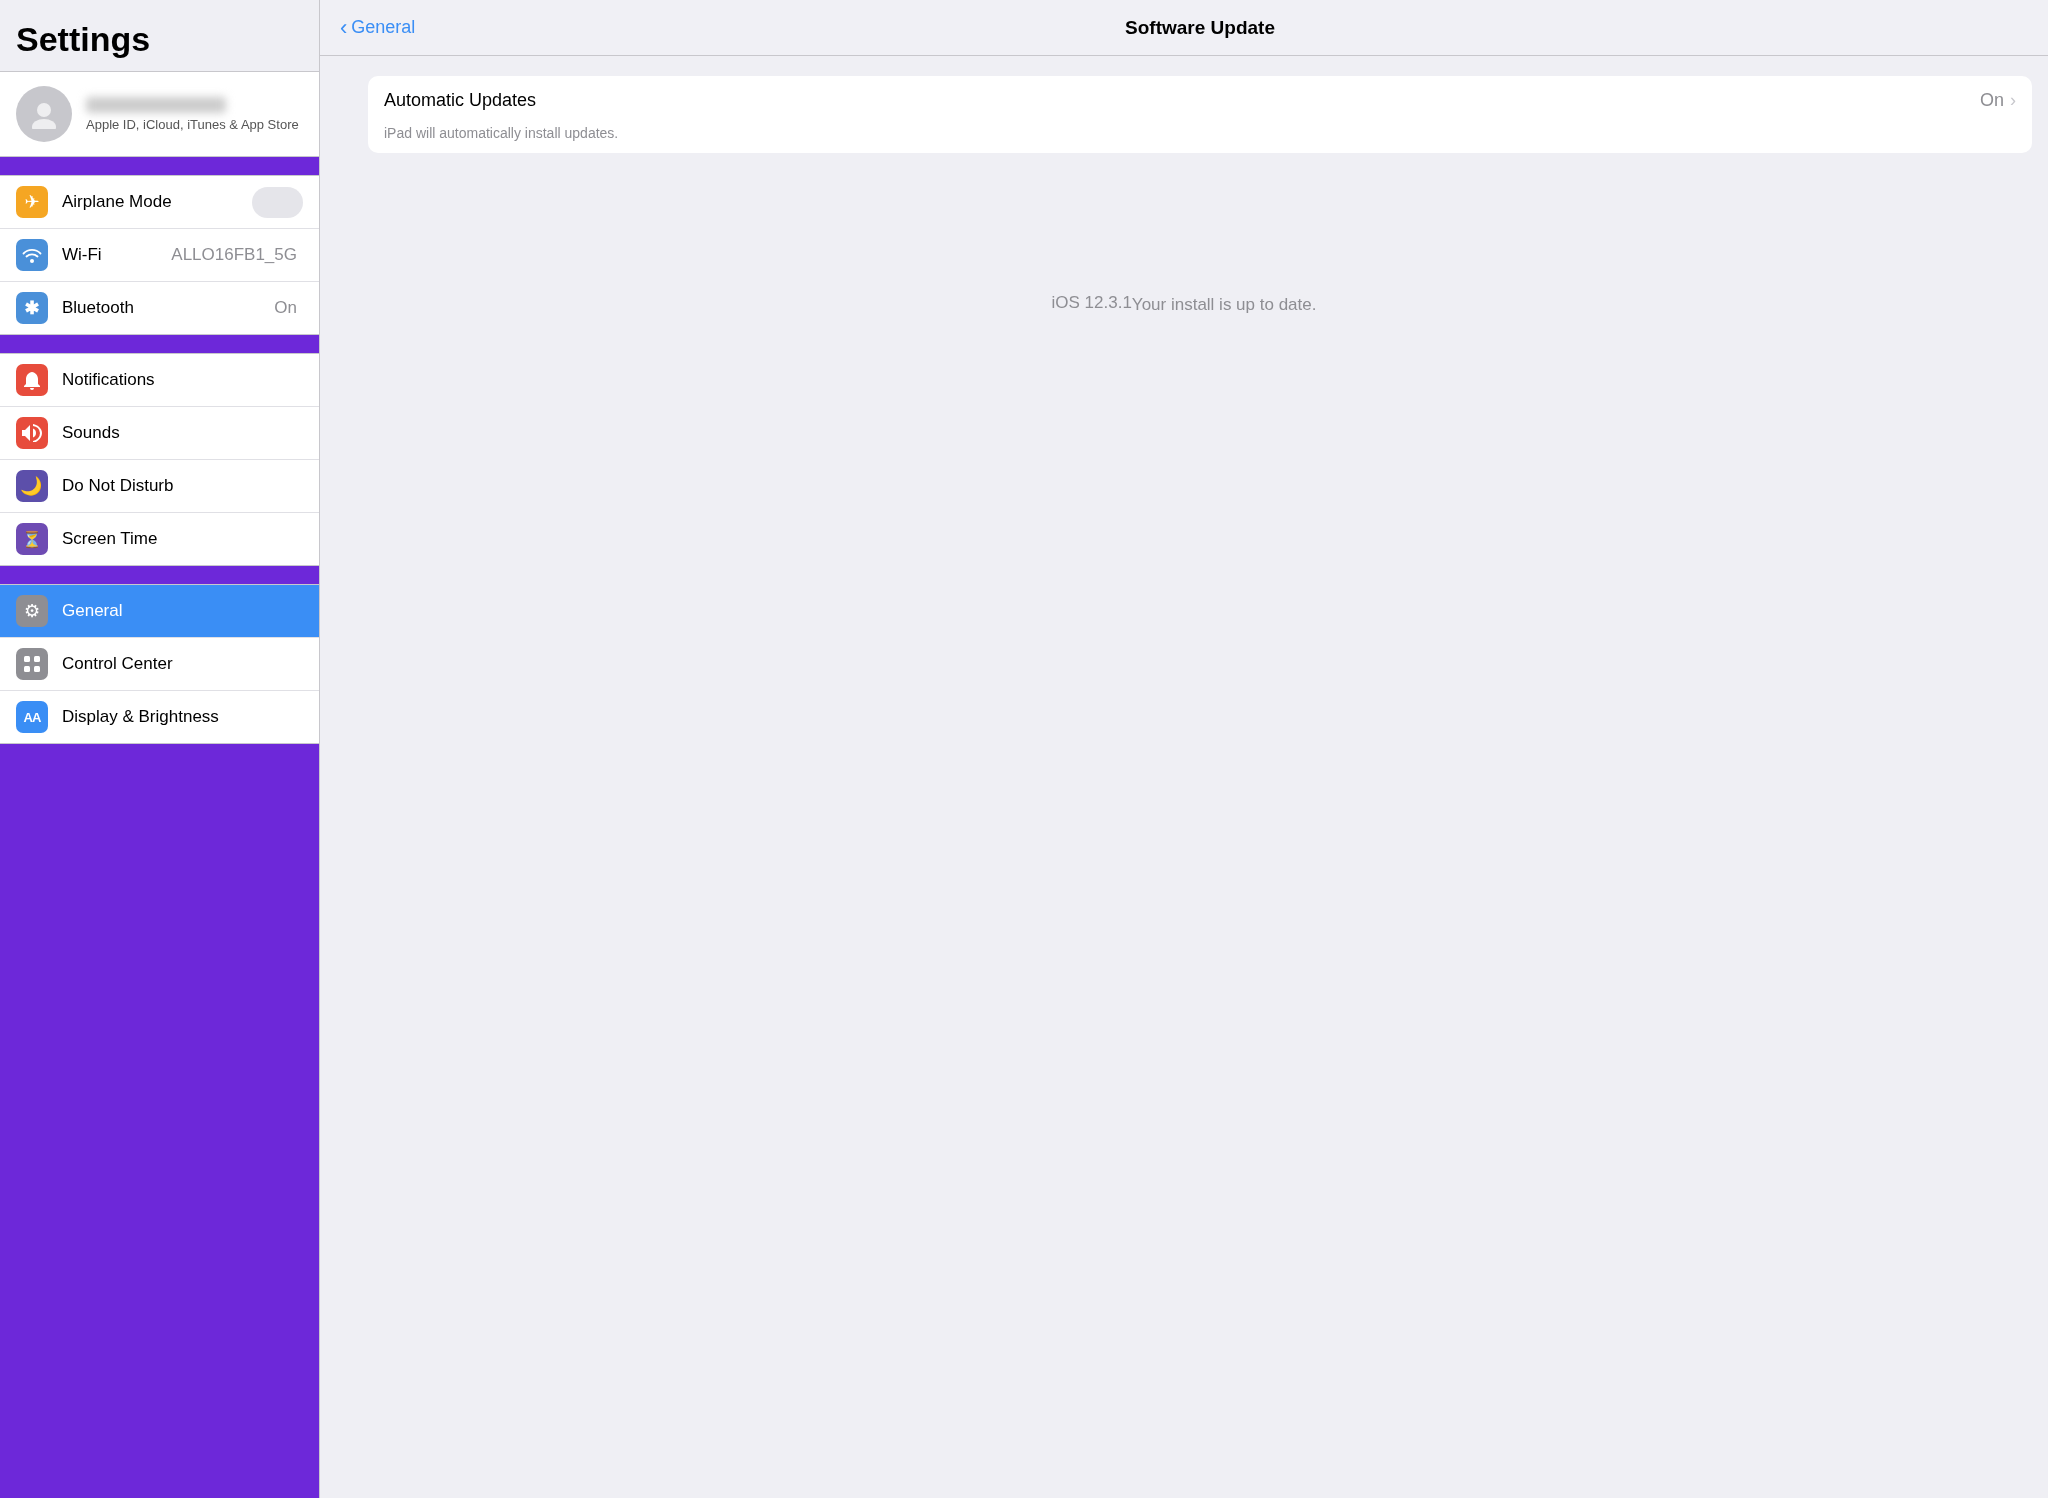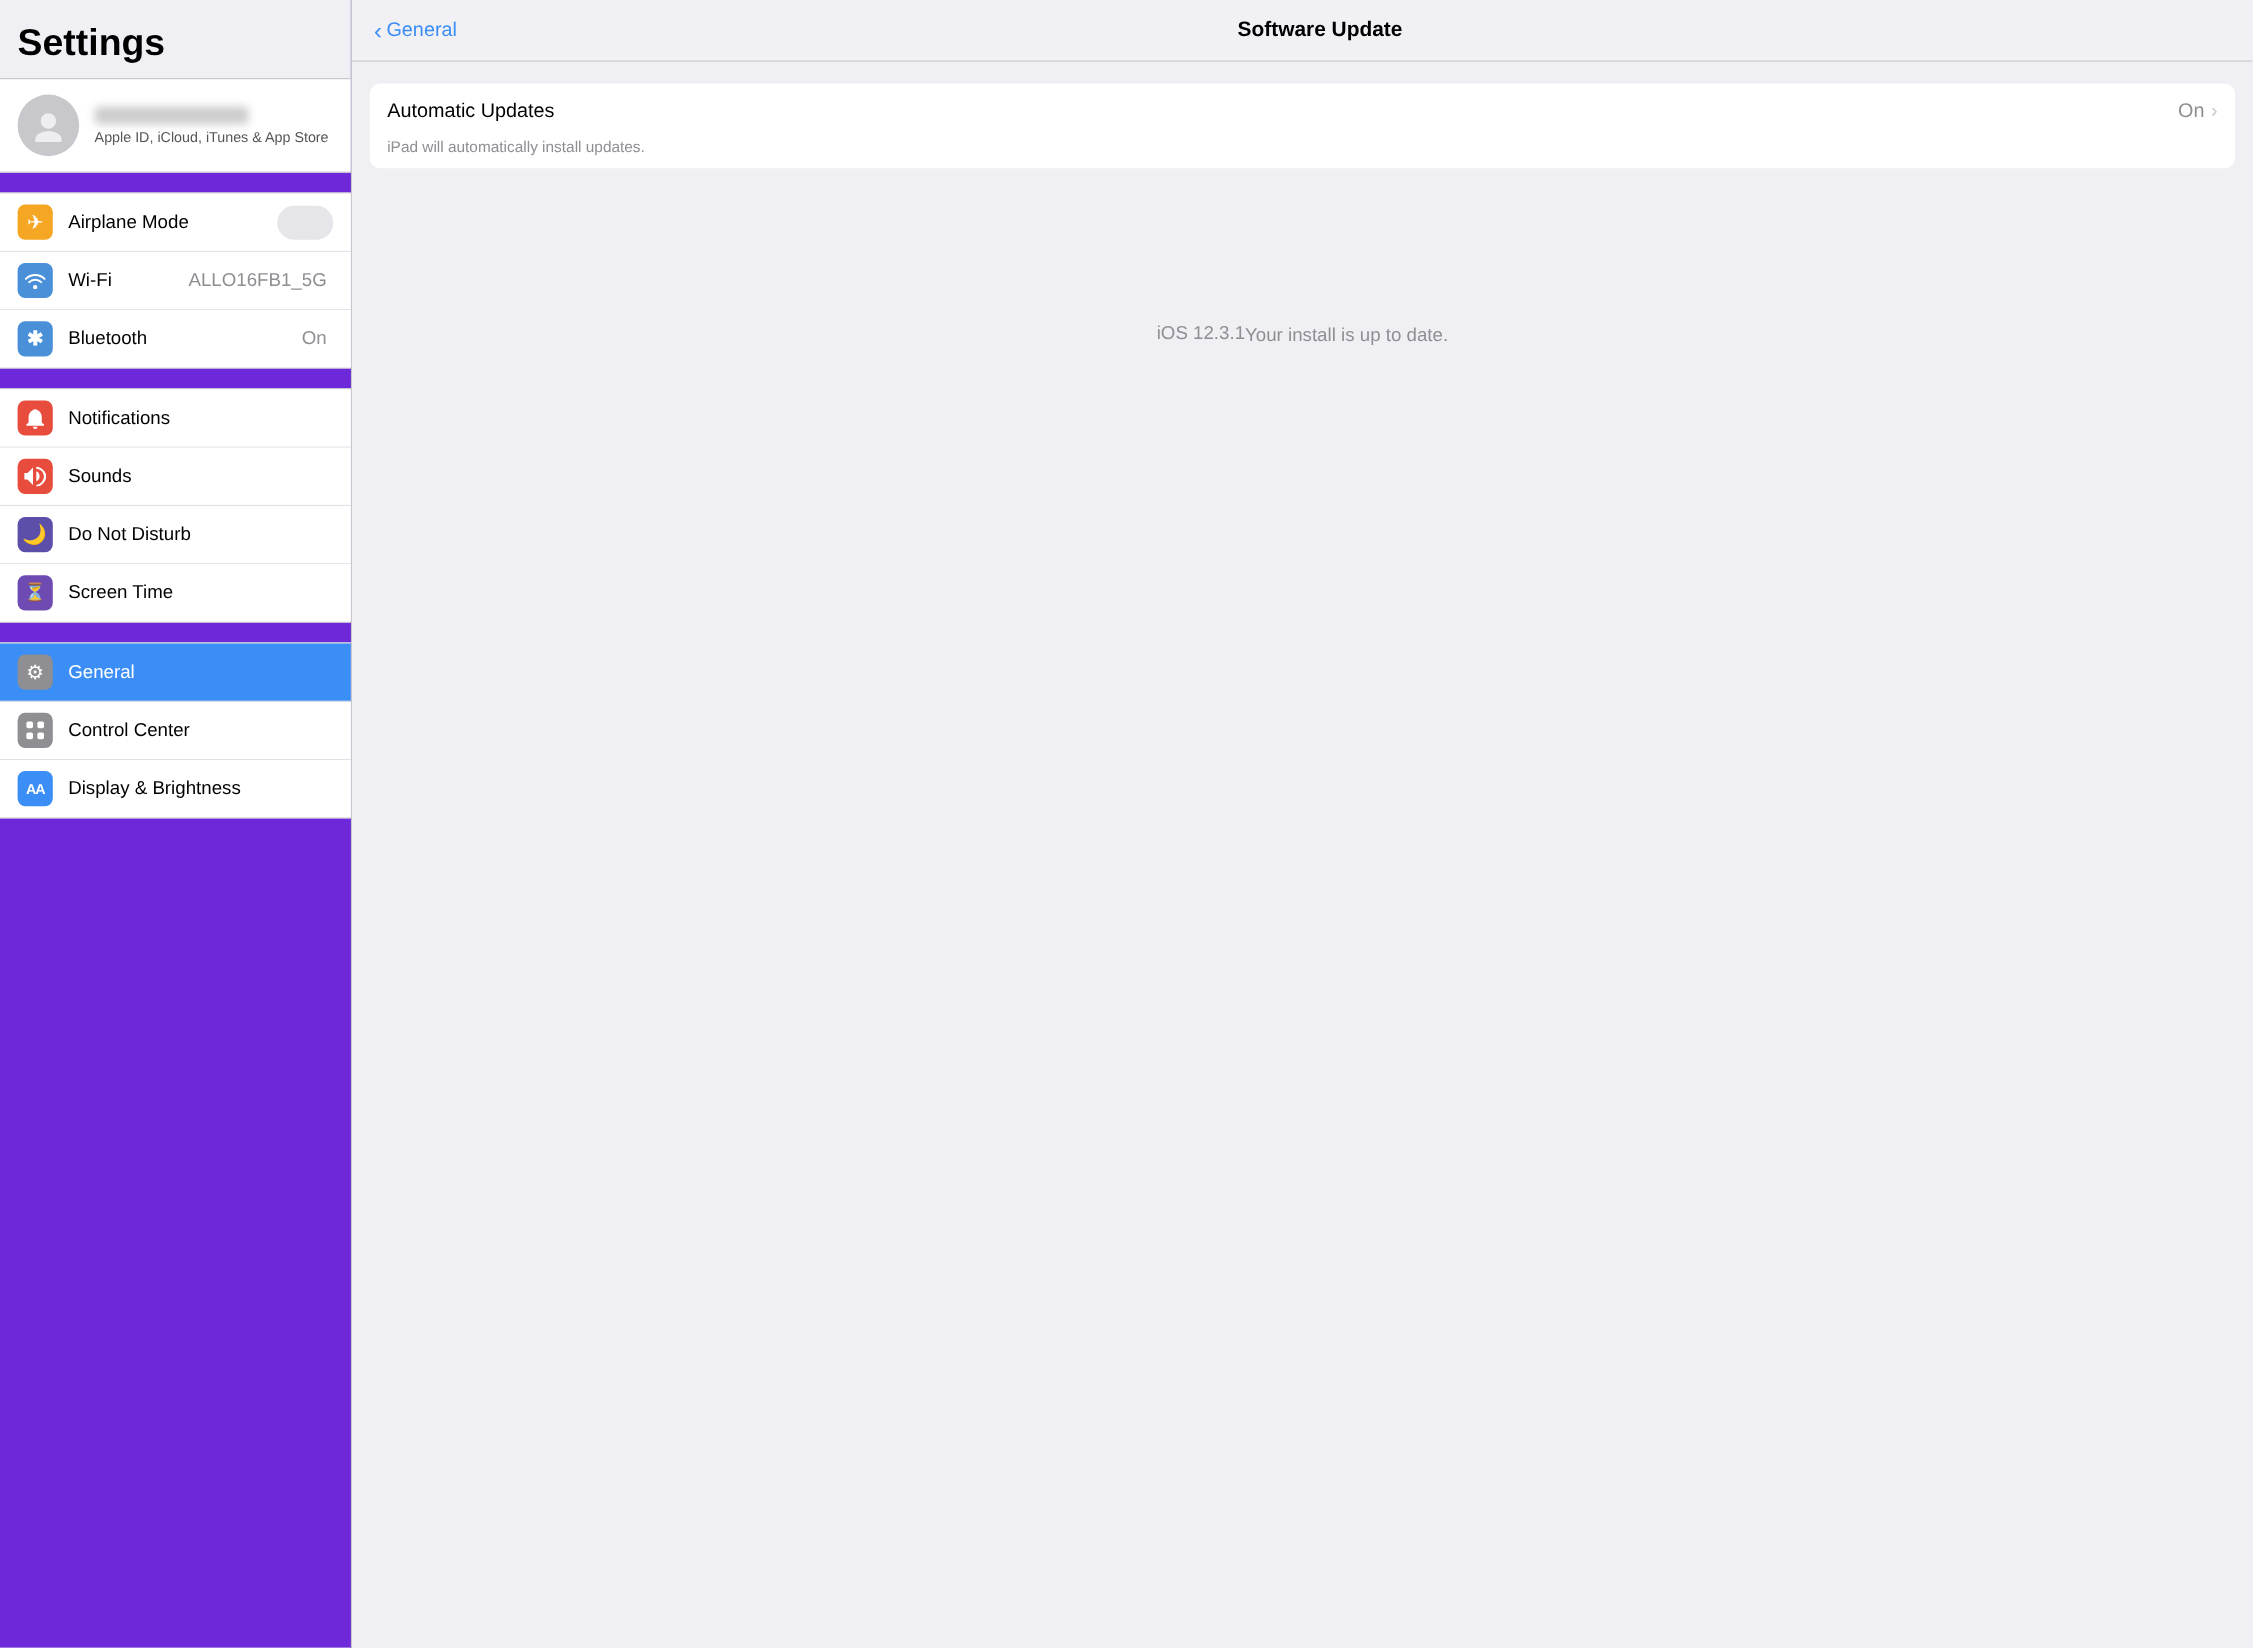--- a/index.html
+++ b/index.html
@@ -181,20 +181,21 @@
     .content-area {
       padding: 20px 16px;
       flex: 1;
     }
 
     .card {
       background: #fff;
       border-radius: 10px;
       overflow: hidden;
       margin-bottom: 8px;
+      margin-left: 32px;
     }
 
     .auto-update-row {
       display: flex;
       align-items: center;
       padding: 14px 16px;
       cursor: pointer;
     }
     .auto-update-label {
       font-size: 18px;

